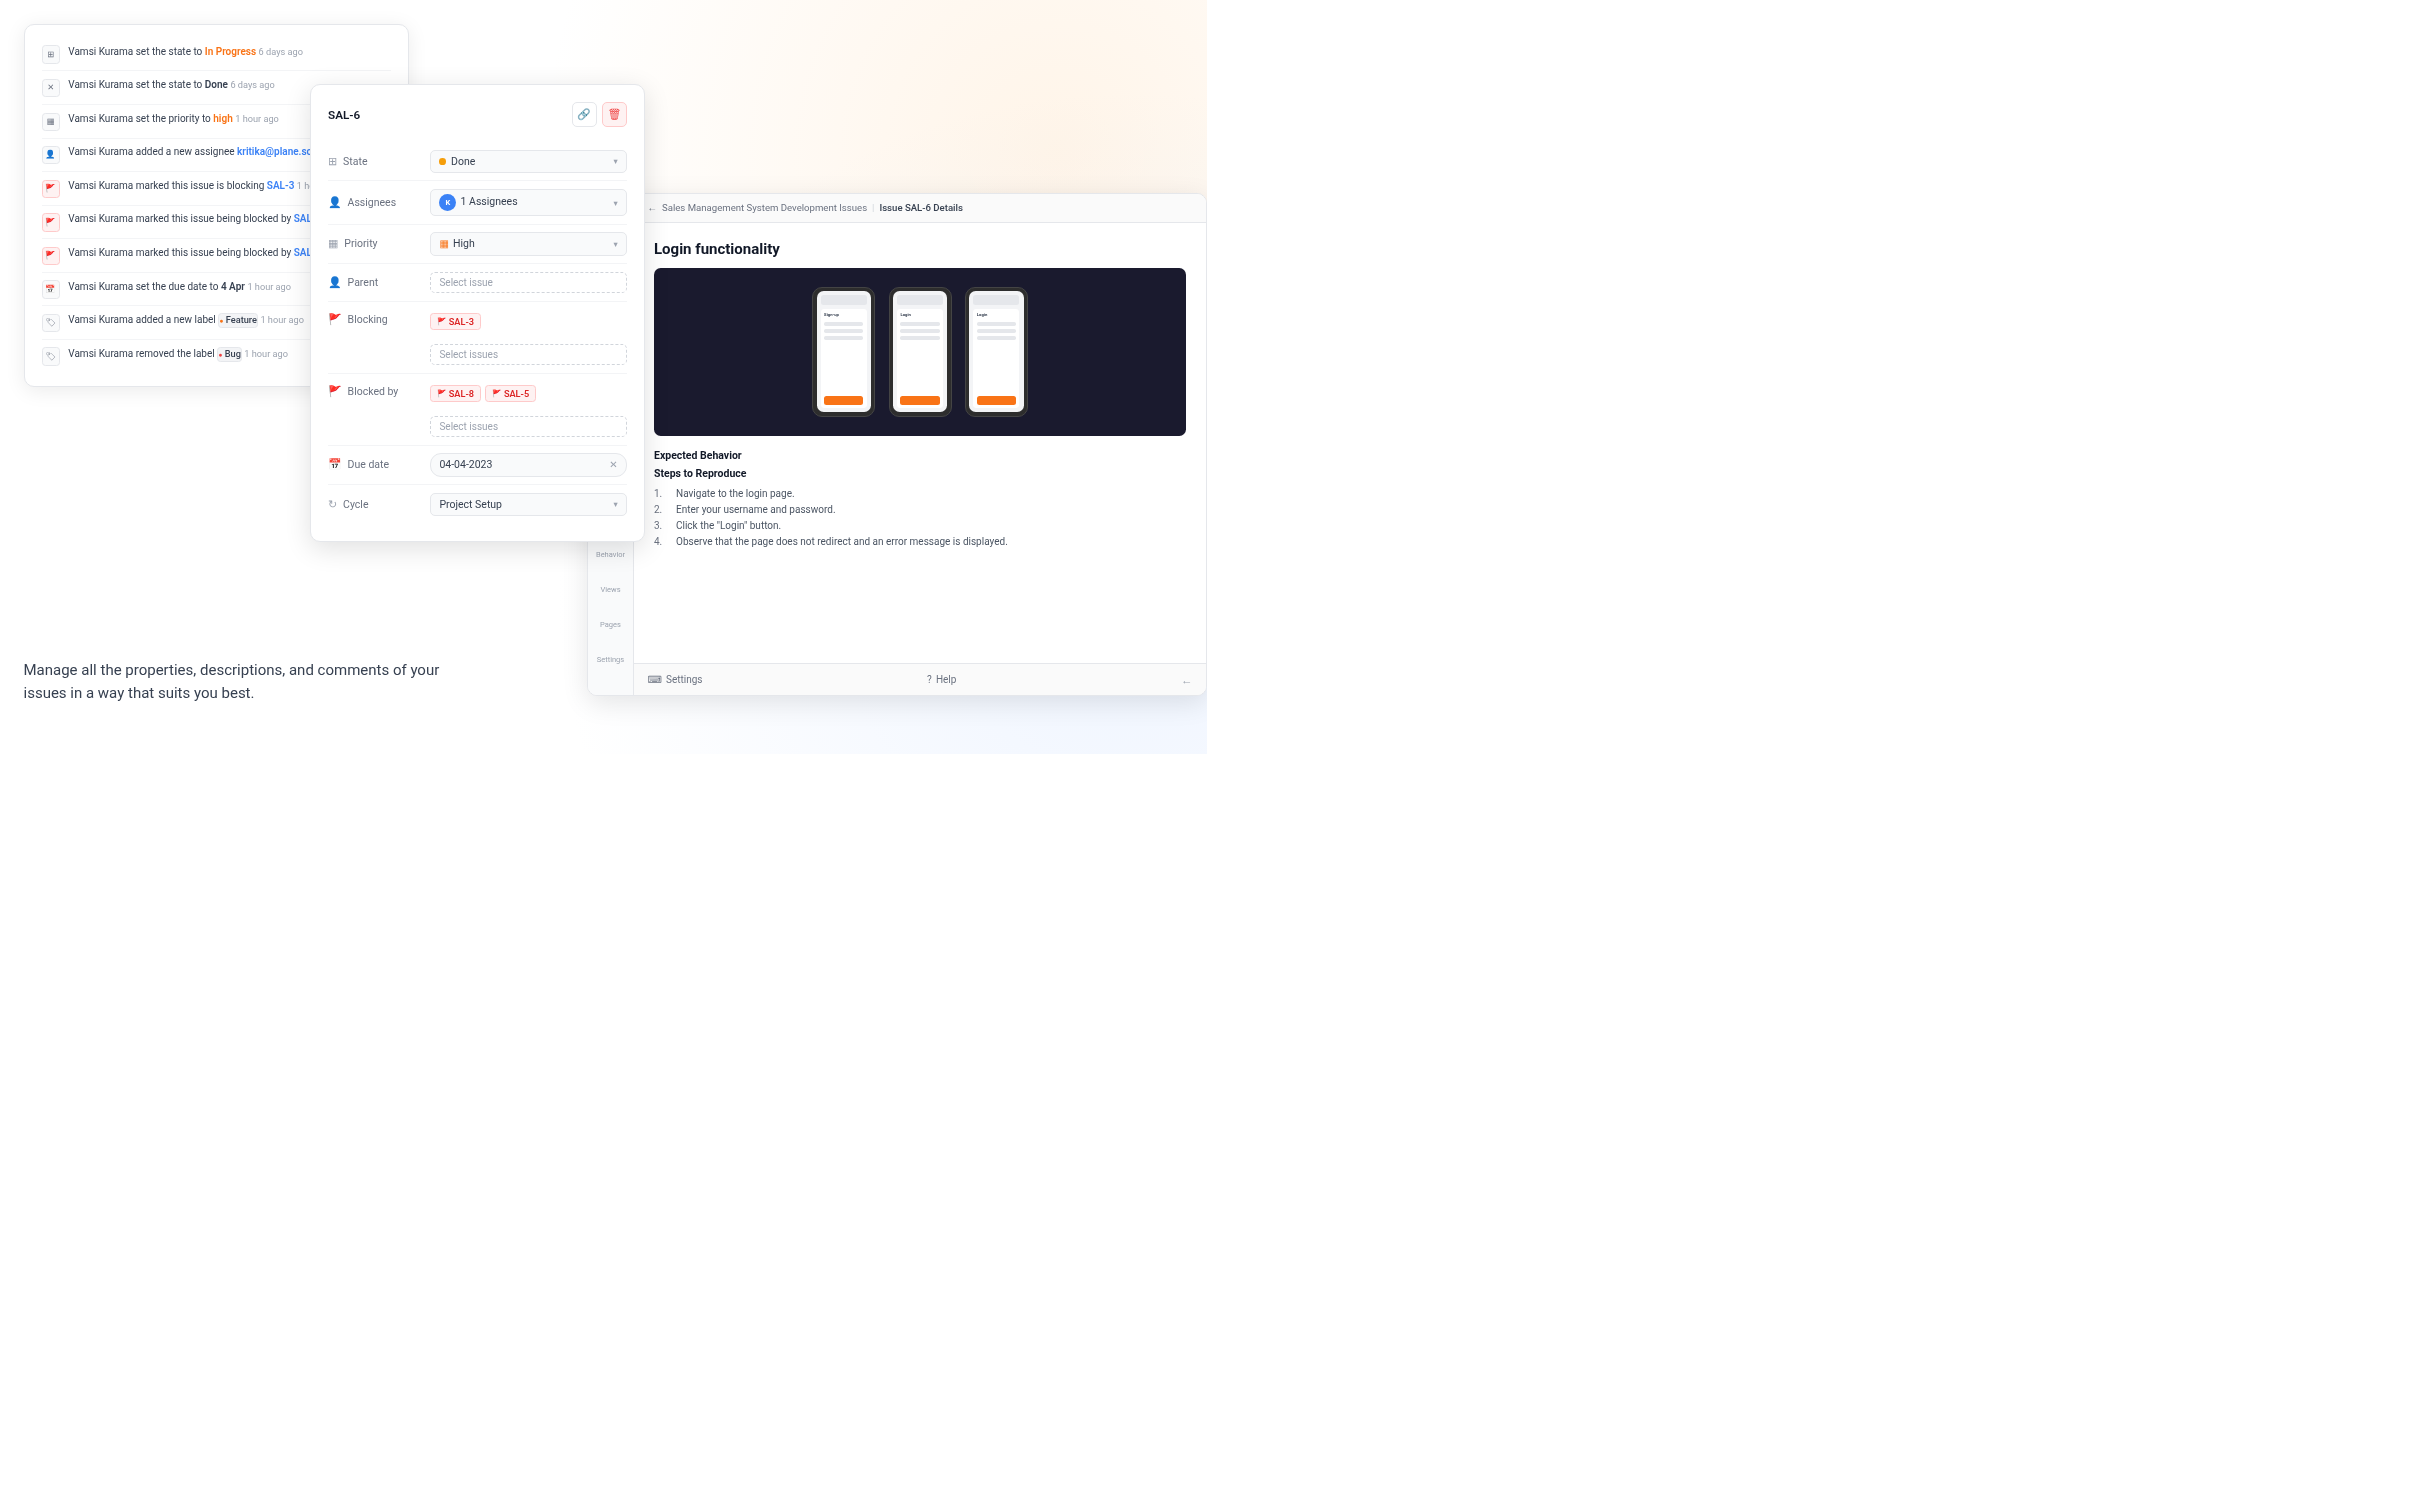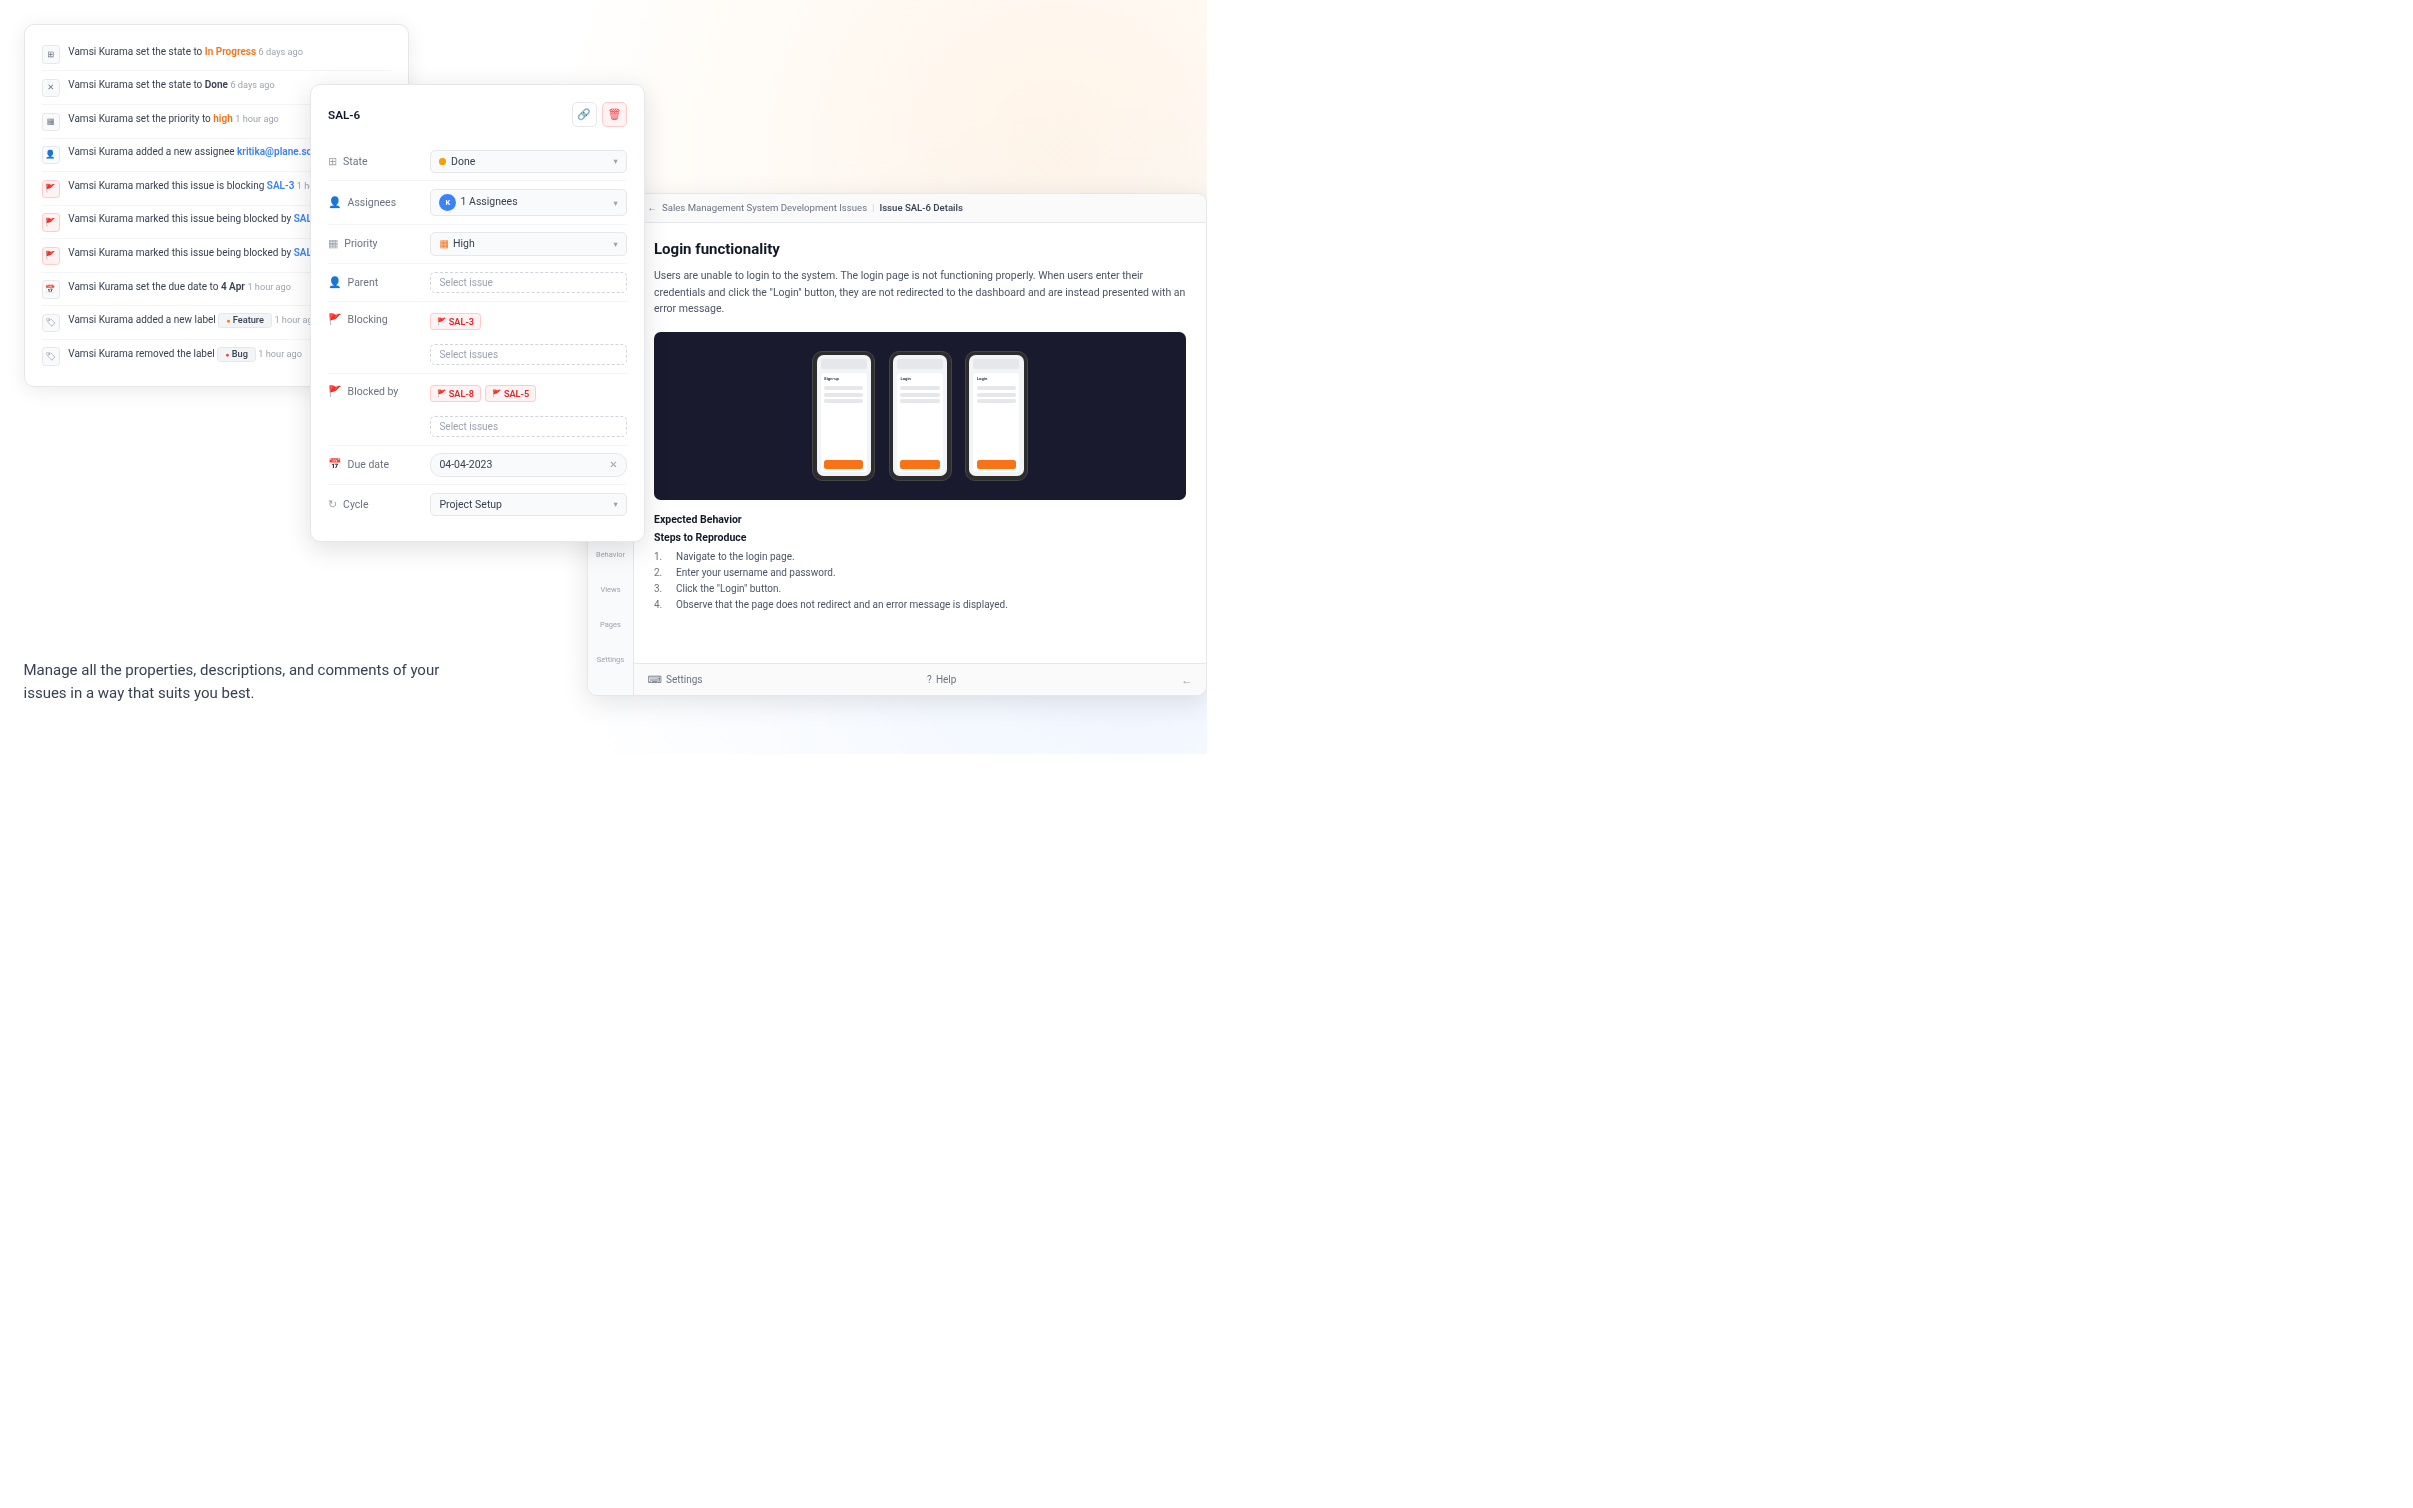--- a/index.html
+++ b/index.html
@@ -57,21 +57,21 @@
     }
     .activity-icon.red { background: #fef2f2; border-color: #fecaca; color: #ef4444; }
     .activity-text strong { font-weight: 600; }
     .activity-text .highlight { color: #f97316; font-weight: 600; }
     .activity-text .link { color: #3b82f6; font-weight: 600; }
     .activity-text .tag {
       display: inline-block;
       background: #f3f4f6;
       border: 0.8px solid #e5e7eb;
       border-radius: 3.4px;
-      padding: 0 7px;
+      padding: 0 0;
       font-size: 9.2px;
       font-weight: 500;
     }
     .activity-text .tag.orange-dot::before {
       content: '●';
       color: #f97316;
       margin-right: 2.5px;
       font-size: 6.7px;
     }
     .activity-text .tag.red-dot::before {
@@ -632,21 +632,20 @@
   <div class="right-content">
     <div class="right-breadcrumb">
       <span style="cursor:pointer; color:#6b7280;">←</span>
       <span>Sales Management System Development Issues</span>
       <span class="breadcrumb-sep">|</span>
       <span class="breadcrumb-current">Issue SAL-6 Details</span>
     </div>
 
     <div class="right-body">
       <div class="issue-title">Login functionality</div>
-      <div class="issue-description">Users are unable to login to the system. The login page is not functioning properly. When users enter their credentials and click the "Login" button, they are not redirected to the dashboard and are instead presented with an error message.</div>
 
       <div class="issue-screenshot">
         <div class="phone-mockup">
           <div class="phone-screen">
             <div class="phone-header"></div>
             <div class="phone-content">
               <div style="font-size:4.2px; color:#374151; font-weight:700; margin-bottom:2.5px;">Sign-up</div>
               <div class="phone-line"></div>
               <div class="phone-line"></div>
               <div class="phone-line"></div>

